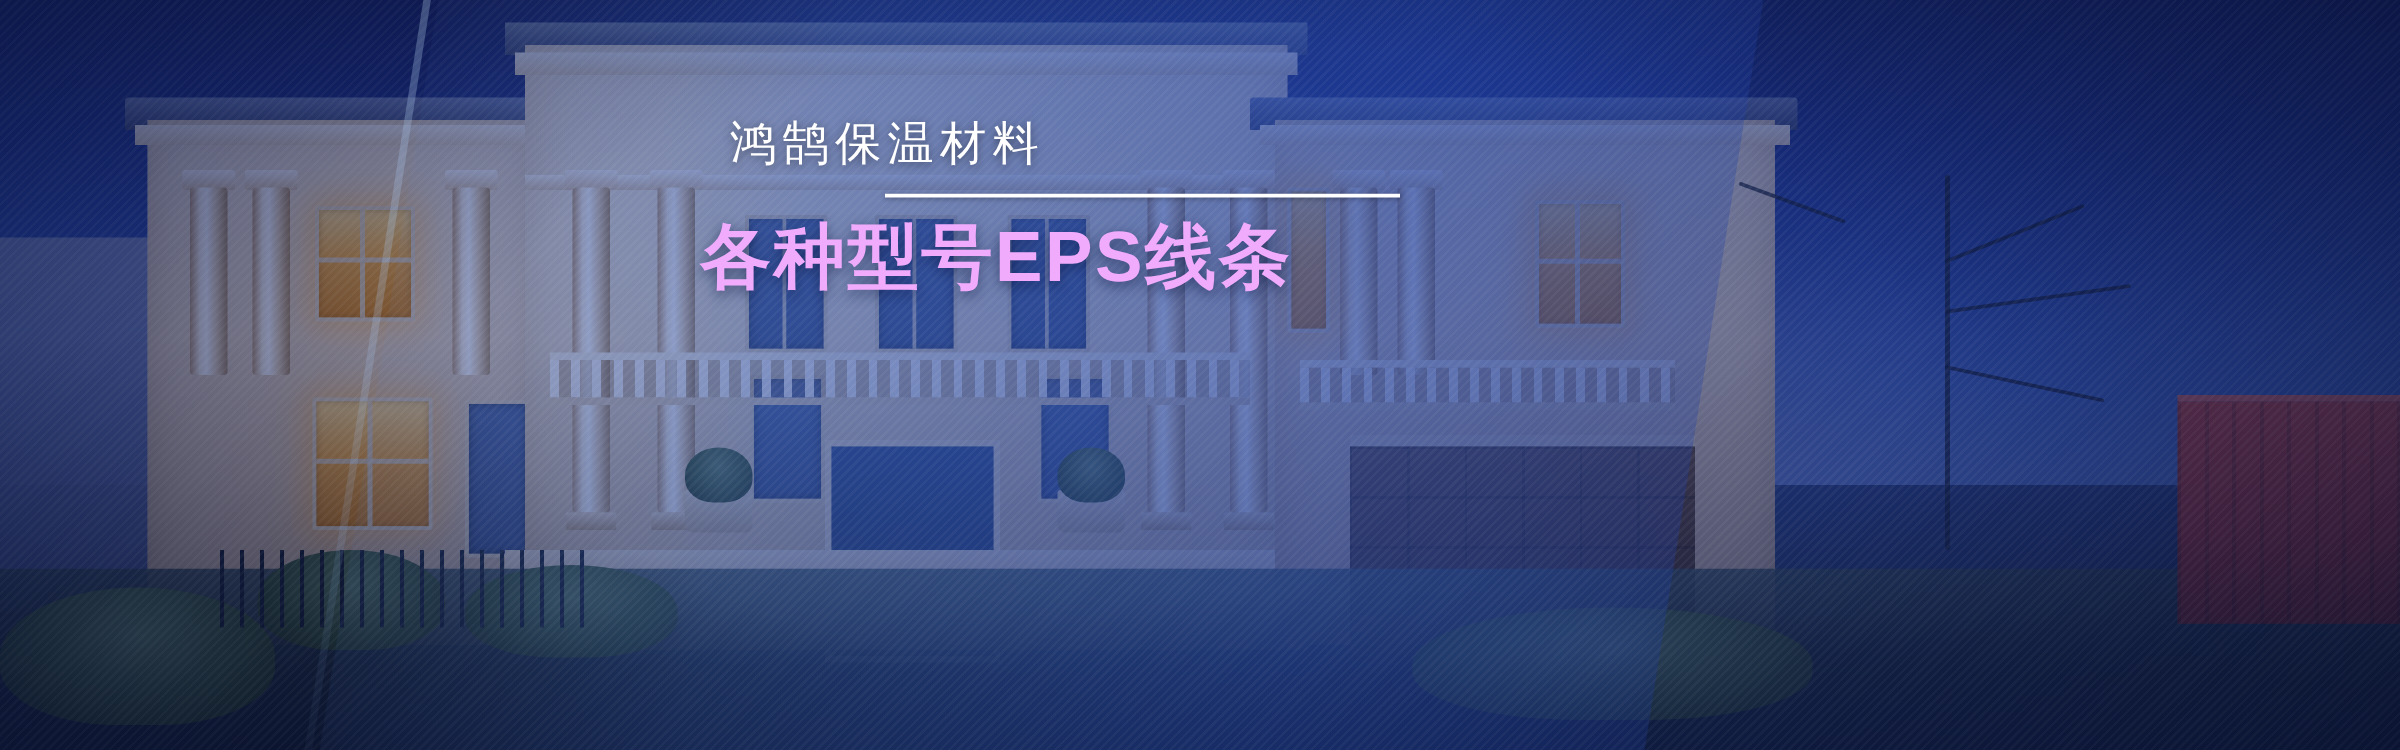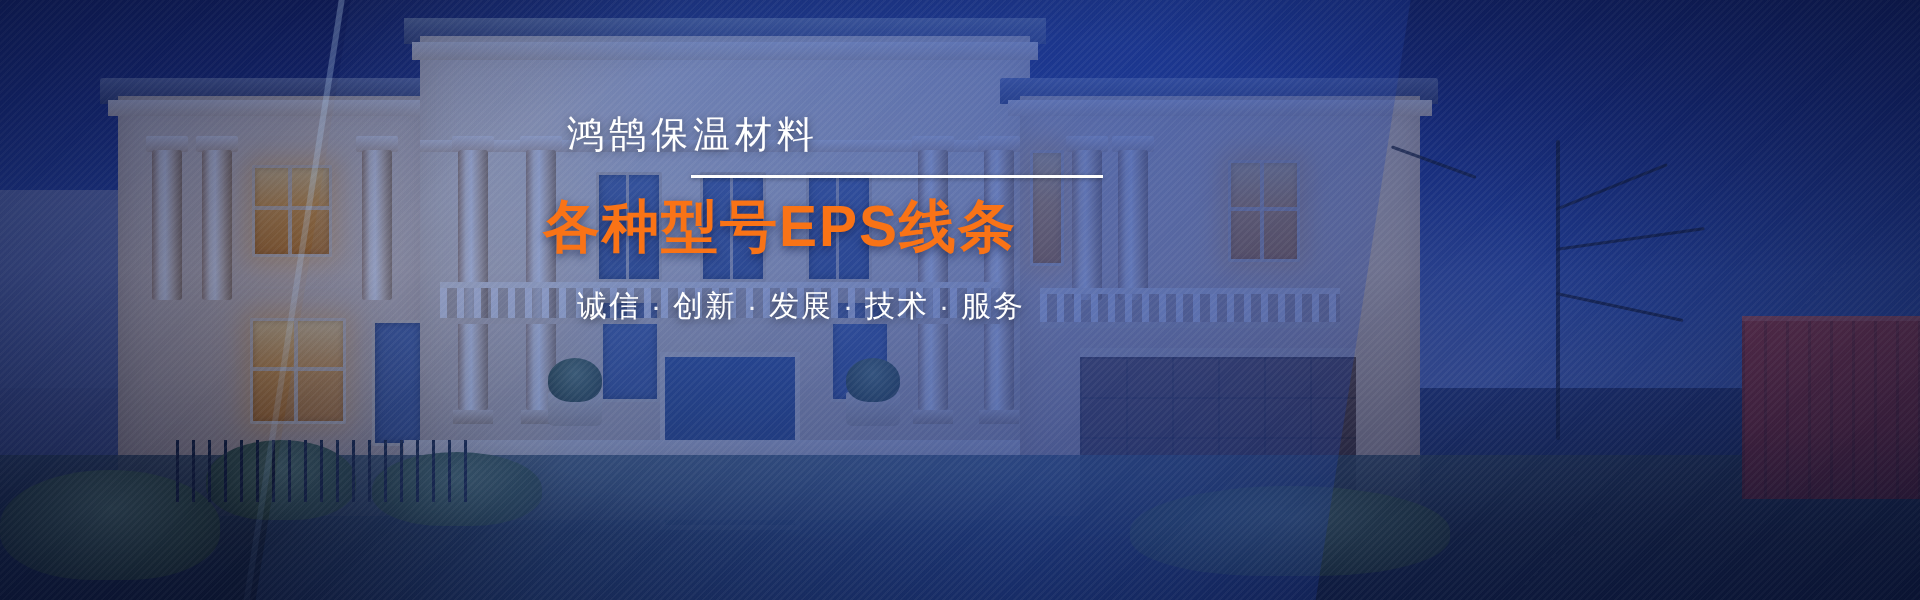--- a/index.html
+++ b/index.html
@@ -220,44 +220,43 @@
     background: repeating-linear-gradient(135deg, rgba(255,255,255,0.045) 0 2px, rgba(0,0,0,0) 2px 5px);
   }
   .vignette {
     position: absolute; inset: 0;
     background: radial-gradient(ellipse 1250px 560px at 50% 48%, rgba(0,0,0,0) 45%, rgba(5,10,30,0.45) 100%);
   }
 
   
   .content {
     position: absolute;
-    left: 539px; top: 96px;
+    left: 556px; top: 96px;
     width: 560px;
     z-index: 40;
-    margin-top: 20px;
   }
   .brand {
     color: #ffffff;
     font-size: 37px;
     font-weight: 400;
     letter-spacing: 5px;
     line-height: 1;
     margin: 0 0 22px 28px;
     text-shadow: 0 2px 8px rgba(0,0,0,0.45);
     white-space: nowrap;
   }
   .rule {
     width: 412px;
     height: 3px;
     background: #ffffff;
     margin: 0 0 18px 152px;
     box-shadow: 0 1px 4px rgba(0,0,0,0.35);
   }
   .headline {
-    color: #f97316;
+    color: #f0abfc;
     font-size: 57px;
     font-weight: bold;
     letter-spacing: 2px;
     line-height: 1.07;
     margin: 0 0 0 4px;
     white-space: nowrap;
     text-shadow: 0 3px 10px rgba(10,20,60,0.55);
   }
   .headline.l2 { margin-top: 6px; }
   .tagline {
@@ -392,15 +391,14 @@
 
   <div class="content">
 
     <div class="brand">鸿鹄保温材料</div>
 
     <div class="rule"></div>
 
     <div class="headline l1">各种型号EPS线条</div>
 
 
-    <div class="tagline"><span>诚信</span><span class="sep">·</span><span>创新</span><span class="sep">·</span><span>发展</span><span class="sep">·</span><span>技术</span><span class="sep">·</span><span>服务</span></div>
   </div>
 </div>
 
 </body></html>

